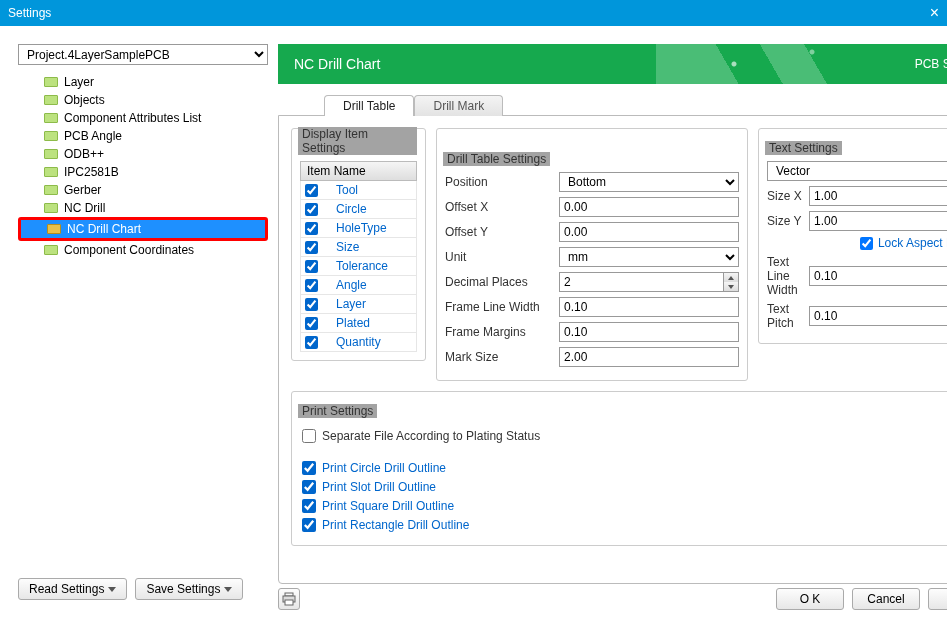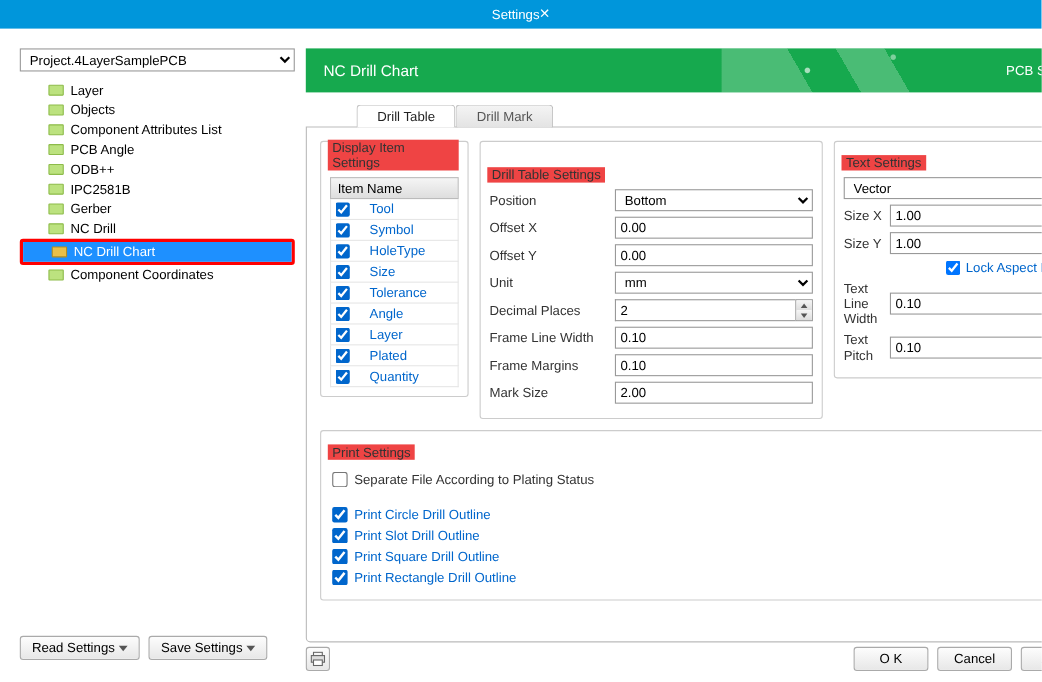--- a/index.html
+++ b/index.html
@@ -1,17 +1,17 @@
 <!DOCTYPE html>
 <html><head>
 <meta charset="utf-8">
 <style>
 * { box-sizing: border-box; margin: 0; padding: 0; font-family: "Segoe UI", Tahoma, sans-serif; font-size: 12px; }
 body { background: #fff; width: 947px; height: 620px; overflow: hidden; }
-.titlebar { background: #0096db; color: #fff; height: 26px; display: flex; align-items: center; padding: 0 8px; justify-content: center; }
+.titlebar { background: #0096db; color: #fff; height: 26px; display: flex; align-items: center; padding: 0 8px; justify-content: space-between; }
 .titlebar .title { font-size: 12px; }
 .titlebar .close { font-size: 16px; cursor: pointer; }
 .main { display: flex; height: calc(100% - 26px); }
 .leftcol { width: 280px; padding: 18px 10px 10px 18px; display: flex; flex-direction: column; }
 .dropdown { width: 250px; height: 21px; border: 1px solid #999; background: #fff; padding: 1px 4px; }
 .treewrap { flex: 1; margin-top: 8px; }
 .treeitem { display: flex; align-items: center; height: 18px; padding-left: 26px; gap: 6px; cursor: pointer; }
 .treeitem .fico { width: 14px; height: 10px; background: #bce27f; border: 1px solid #8dbb4a; border-radius: 1px; position: relative; }
 .treeitem.selected { background: #1e90ff; color: #fff; }
 .treeitem.selected .fico { background: #e8c04a; border-color: #b58e1d; }
@@ -26,21 +26,21 @@
   radial-gradient(circle at 60% 30%, rgba(255,255,255,0.5) 2px, transparent 3px),
   linear-gradient(60deg, rgba(255,255,255,0.25) 0 30%, transparent 30% 45%, rgba(255,255,255,0.25) 45% 60%, transparent 60%); opacity:0.9;}
 .banner .t1 { font-size: 14px; z-index:1;}
 .banner .t2 { font-size: 12px; z-index:1;}
 .tabbar { margin-top: 10px; display: flex; gap: 0; padding-left:10px; }
 .tab { border: 1px solid #bbb; border-bottom: none; padding: 3px 18px; background: linear-gradient(#f4f4f4,#e3e3e3); color:#555; border-radius:4px 4px 0 0; cursor:pointer; position:relative; top:1px;}
 .tab.active { background: #fff; color:#222; z-index:2;margin-left:36px; }
 .tabbody { border: 1px solid #bbb; border-radius: 0 4px 4px 4px; padding: 12px; flex: 1; background:#fff; display:flex; flex-direction:column; gap:10px;}
 .cols3 { display: flex; gap: 10px; align-items:flex-start;}
 .group { border: 1px solid #ccc; border-radius: 3px; padding: 8px; }
-.group .gtitle { margin: -16px 0 6px -2px; background: #ef4444; display: inline-block; padding: 0 4px; color:#333;}
+.group .gtitle { margin: -16px 0 6px -2px; background: #a3a3a3; display: inline-block; padding: 0 4px; color:#333;}
 .group.dispset { width: 135px; padding-top:12px;}
 .itemheader { background: linear-gradient(#f5f5f5,#dedede); border:1px solid #bbb; padding:2px 6px; }
 .chkrow { display:flex; align-items:center; gap:18px; padding:2px 4px; border:1px solid #e6e6e6; border-top:none; color:#0066cc;}
 .chkrow input { width:13px; height:13px; accent-color:#0066cc;}
 .group.drilltbl { flex:1; padding-top:23px;}
 .frow { display:flex; align-items:center; gap:6px; margin-bottom:5px; }
 .frow .lab { width: 108px; color:#333;}
 .frow .inp { flex:1; height:20px; border:1px solid #999; padding:1px 4px; background:#fff;}
 .group.textset { width: 225px; padding-top:12px;}
 .textset .frow .lab { width: 88px; }
@@ -143,21 +143,21 @@
       <div class="cols3">
         <div class="group dispset">
           <div class="gtitle">Display Item Settings</div>
           <div class="itemheader">Item Name</div>
           <div class="chkrow">
               <input type="checkbox" checked="" style="">
               <span>Tool</span>
             </div>
           <div class="chkrow">
               <input type="checkbox" checked="" style="">
-              <span>Symbol</span>
+              <span>Circle</span>
             </div>
           <div class="chkrow">
               <input type="checkbox" checked="" style="">
               <span>HoleType</span>
             </div>
           <div class="chkrow">
               <input type="checkbox" checked="" style="">
               <span>Size</span>
             </div>
           <div class="chkrow">

